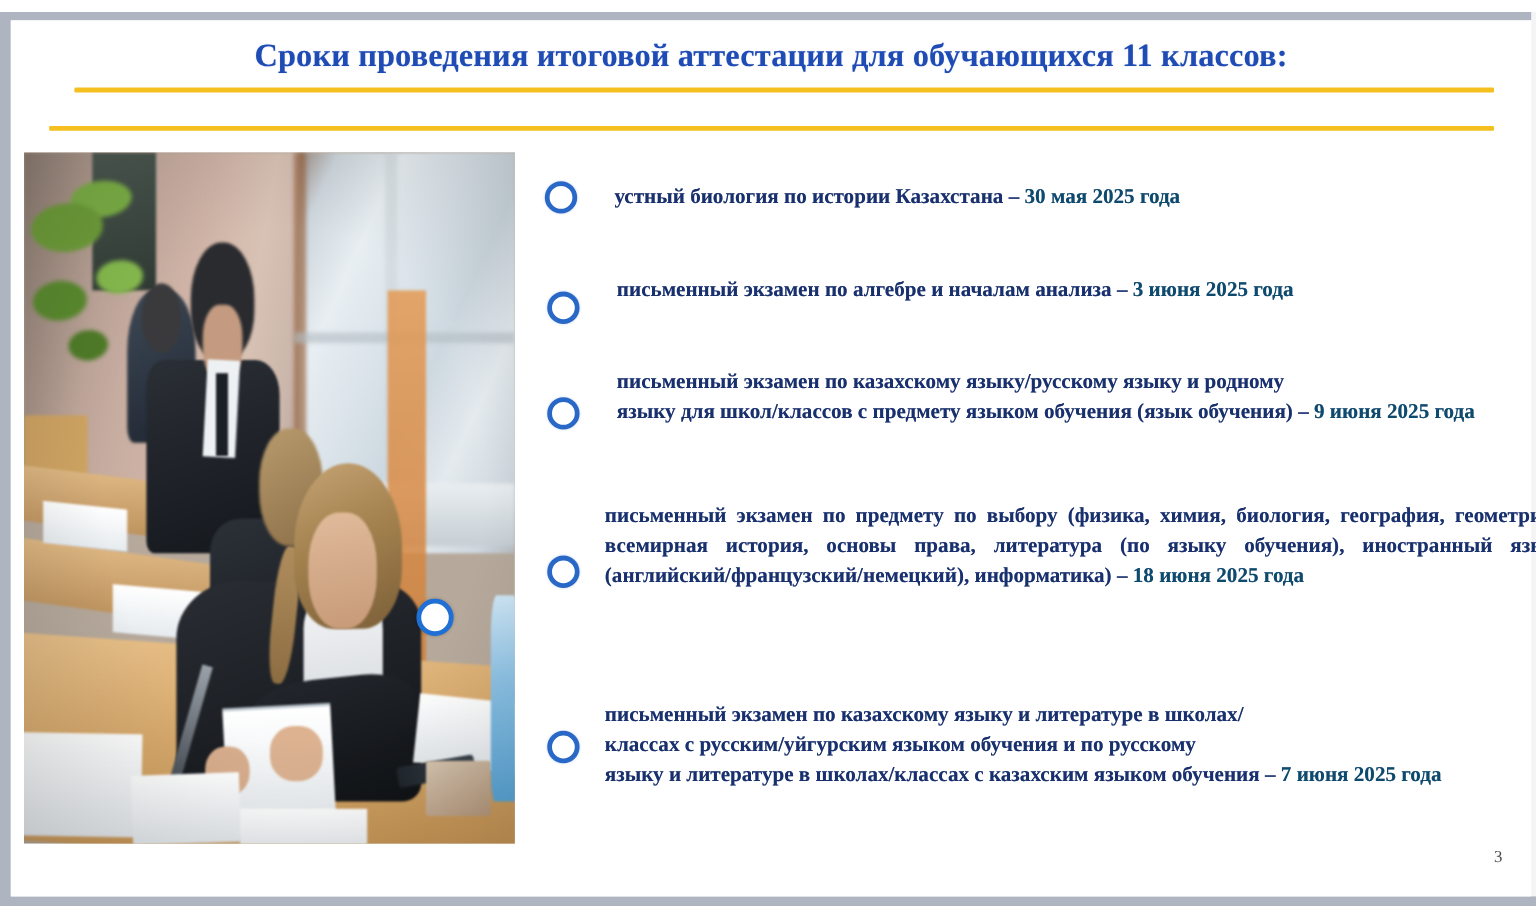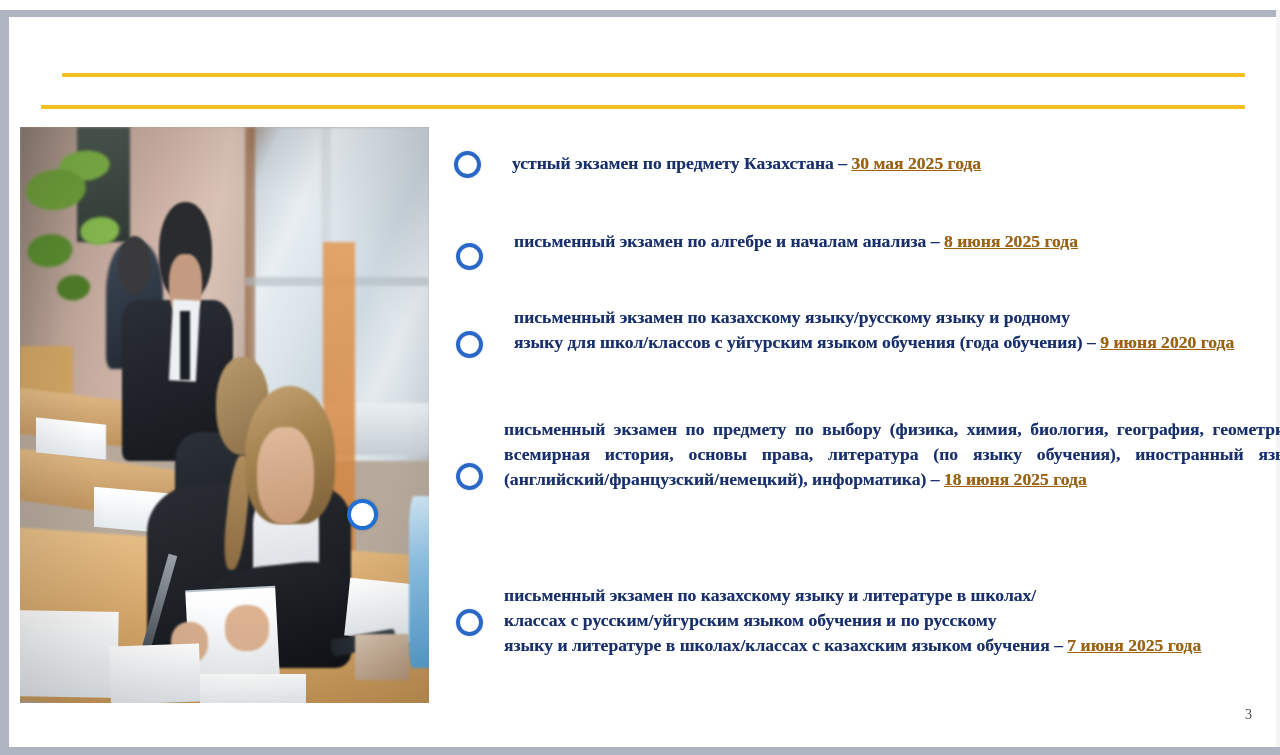--- a/index.html
+++ b/index.html
@@ -304,21 +304,21 @@
     box-shadow: 0 0 2px rgba(42,104,200,.3);
   }
   .btext {
     font-family: "Liberation Serif", "DejaVu Serif", serif;
     font-weight: bold;
     font-size: 17.6px;
     line-height: 25px;
     color: #18306e;
     text-shadow: 0 0 .4px rgba(24,48,110,.5);
   }
-  .btext .date { color: #a16207; text-decoration: underline; }
+  .btext .date { color: #0c4a6e; }
   .just { text-align: justify; text-justify: inter-word; }
 
   
   .r1 .ring  { left: 10px;  top: 16px; }
   .r1 .btext { position: absolute; left: 68px; top: 16px; width: 700px; }
 
   .r2 .ring  { left: 12px;  top: 108px; }
   .r2 .btext { position: absolute; left: 70px; top: 94px; width: 690px; }
 
   .r3 .ring  { left: 12px;  top: 196px; }
@@ -346,20 +346,23 @@
 
 <div class="slide-root">
 
   <div class="top-bar"></div>
   <div class="left-bar"></div>
   <div class="right-bar"></div>
   <div class="bottom-bar"></div>
 
   <div class="slide-canvas">
 
+    <div class="title-block">
+      <div class="slide-title">Сроки проведения итоговой аттестации для обучающихся 11 классов:</div>
+    </div>
     <div class="rule rule-a"></div>
     <div class="rule rule-b"></div>
 
     <div class="photo">
       <div class="photo-inner">
         <div class="ph-wall"></div>
         <div class="ph-picture"></div>
         <div class="ph-windowpane"></div>
         <div class="ph-winframe-v f1"></div>
         <div class="ph-winframe-v f2"></div>
@@ -402,36 +405,36 @@
         <div class="ph-vign"></div>
       </div>
     </div>
     <div class="photo-dot"></div>
 
     <div class="bullets">
 
       <div class="bullet-row r1">
         <span class="ring"></span>
         <div class="btext">
-          <span>устный экзамен по предмету Казахстана – </span><span class="date">30 мая 2025 года</span>
+          <span>устный биология по истории Казахстана – </span><span class="date">30 мая 2025 года</span>
         </div>
       </div>
 
       <div class="bullet-row r2">
         <span class="ring"></span>
         <div class="btext">
-          <span>письменный экзамен по алгебре и началам анализа – </span><span class="date">8 июня 2025 года</span>
+          <span>письменный экзамен по алгебре и началам анализа – </span><span class="date">3 июня 2025 года</span>
         </div>
       </div>
 
       <div class="bullet-row r3">
         <span class="ring"></span>
         <div class="btext">
           <span class="line-tight just">письменный экзамен по казахскому языку/русскому языку и родному</span>
-          <span class="just">языку для школ/классов с уйгурским языком обучения (года обучения) – </span><span class="date">9 июня 2020 года</span>
+          <span class="just">языку для школ/классов с предмету языком обучения (язык обучения) – </span><span class="date">9 июня 2025 года</span>
         </div>
       </div>
 
       <div class="bullet-row r4">
         <span class="ring"></span>
         <div class="btext just">
           <span>письменный экзамен по предмету по выбору (физика, химия, биология, география, геометрия, всемирная история, основы права, литература (по языку обучения), иностранный язык (английский/французский/немецкий), информатика) – </span><span class="date">18 июня 2025 года</span>
         </div>
       </div>
 

